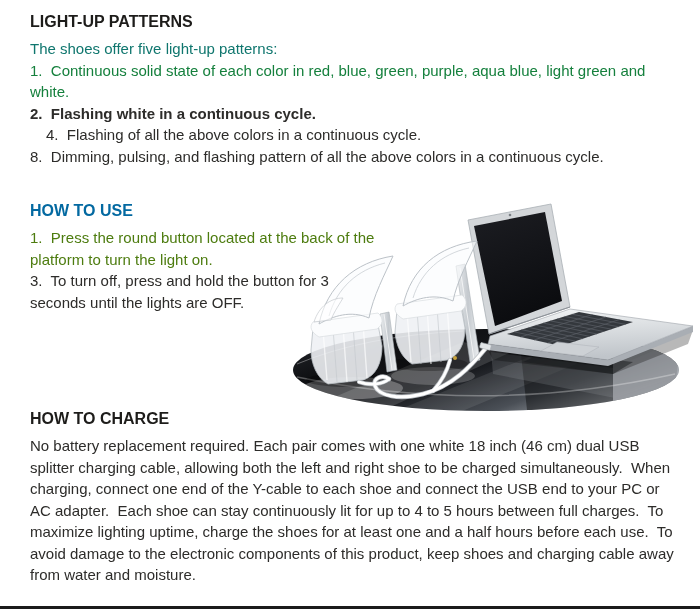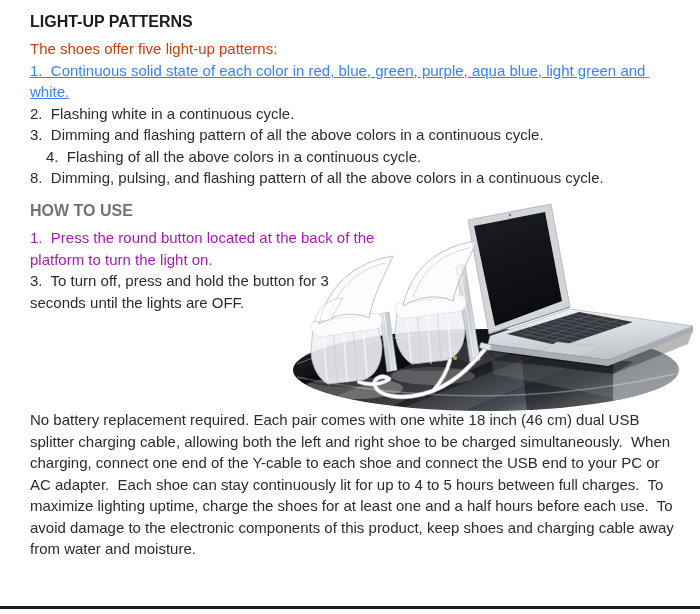--- a/index.html
+++ b/index.html
@@ -37,34 +37,33 @@
     position:absolute;top:606px;left:0;width:700px;height:3px;
   }
 </style>
 </head>
 <body>
 
 <div class="page">
 
   <section class="sec sec-patterns">
     <h2 style="color: rgb(29, 28, 26);">LIGHT-UP PATTERNS</h2>
-    <p class="body-text" style="color: #c2410c;">The shoes offer five light-up patterns:</p>
-    <p class="body-text" style="color: #3b82f6; text-decoration: underline;">1.  Continuous solid state of each color in red, blue, green, purple, aqua blue, light green and white.</p>
-    <p class="body-text" style="color: rgb(45, 44, 42);">2.  Flashing white in a continuous cycle.</p>
-    <p class="body-text" style="color: rgb(45, 44, 42);">3.  Dimming and flashing pattern of all the above colors in a continuous cycle.</p>
+    <p class="body-text" style="color: #0f766e;">The shoes offer five light-up patterns:</p>
+    <p class="body-text" style="color: #15803d;">1.  Continuous solid state of each color in red, blue, green, purple, aqua blue, light green and white.</p>
+    <p class="body-text" style="color: rgb(45, 44, 42); font-weight: bold;">2.  Flashing white in a continuous cycle.</p>
     <p class="body-text" style="color: rgb(45, 44, 42); margin-left: 16px;">4.  Flashing of all the above colors in a continuous cycle.</p>
     <p class="body-text" style="color: rgb(45, 44, 42);">8.  Dimming, pulsing, and flashing pattern of all the above colors in a continuous cycle.</p>
   </section>
 
   <section class="sec sec-use">
-    <h2 style="color: #737373;">HOW TO USE</h2>
+    <h2 style="color: #0369a1;">HOW TO USE</h2>
     <div class="wrap-spacer s1"></div>
     <div class="wrap-spacer s2"></div>
     <div class="wrap-spacer s3"></div>
-    <p class="body-text" style="color: #a21caf;">1.  Press the round button located at the back of the platform to turn the light on.</p>
+    <p class="body-text" style="color: #4d7c0f;">1.  Press the round button located at the back of the platform to turn the light on.</p>
     <p class="body-text" style="color: rgb(45, 44, 42);">3.  To turn off, press and hold the button for 3 seconds until the lights are OFF.</p>
   </section>
 
   <div class="photo" role="img" aria-label="Pair of clear platform high-heel shoes connected by a white USB charging cable to a silver laptop, both standing on a round black mirrored base">
     <svg viewBox="0 0 417 212" xmlns="http://www.w3.org/2000/svg">
       <defs>
         <linearGradient id="discGrad" x1="0" y1="0" x2="1" y2="0.6">
           <stop offset="0" stop-color="#2a2d32"></stop>
           <stop offset="0.3" stop-color="#0e0f12"></stop>
           <stop offset="0.55" stop-color="#17191d"></stop>
@@ -153,17 +152,18 @@
         <path d="M203,146 C188,164 170,184 140,192 C116,198 96,194 92,184 C89,176 100,172 106,177" stroke="#ffffff" stroke-width="3"></path>
         <path d="M150,189 C158,180 164,170 167,158" stroke="#ffffff" stroke-width="2.8"></path>
         <path d="M106,177 C100,182 88,184 76,180" stroke="#ffffff" stroke-width="2.8"></path>
         <rect x="197" y="141.5" width="11" height="5.5" rx="1.2" transform="rotate(14 202 144)" fill="#e2e5e8" stroke="#a7acb1" stroke-width="0.5"></rect>
         <circle cx="172" cy="156" r="2" fill="#c8a23c" stroke="none"></circle>
       </g>
     </svg>
   </div>
 
   <section class="sec sec-charge">
+    <h2 style="color: rgb(29, 28, 26);">HOW TO CHARGE</h2>
     <p class="body-text" style="color: rgb(45, 44, 42);">No battery replacement required. Each pair comes with one white 18 inch (46 cm) dual USB splitter charging cable, allowing both the left and right shoe to be charged simultaneously.  When charging, connect one end of the Y-cable to each shoe and connect the USB end to your PC or AC adapter.  Each shoe can stay continuously lit for up to 4 to 5 hours between full charges.  To maximize lighting uptime, charge the shoes for at least one and a half hours before each use.  To avoid damage to the electronic components of this product, keep shoes and charging cable away from water and moisture.</p>
   </section>
 
   <div class="bottom-rule" style="background: rgb(27, 27, 27);"></div>
 </div>
 
 </body></html>

